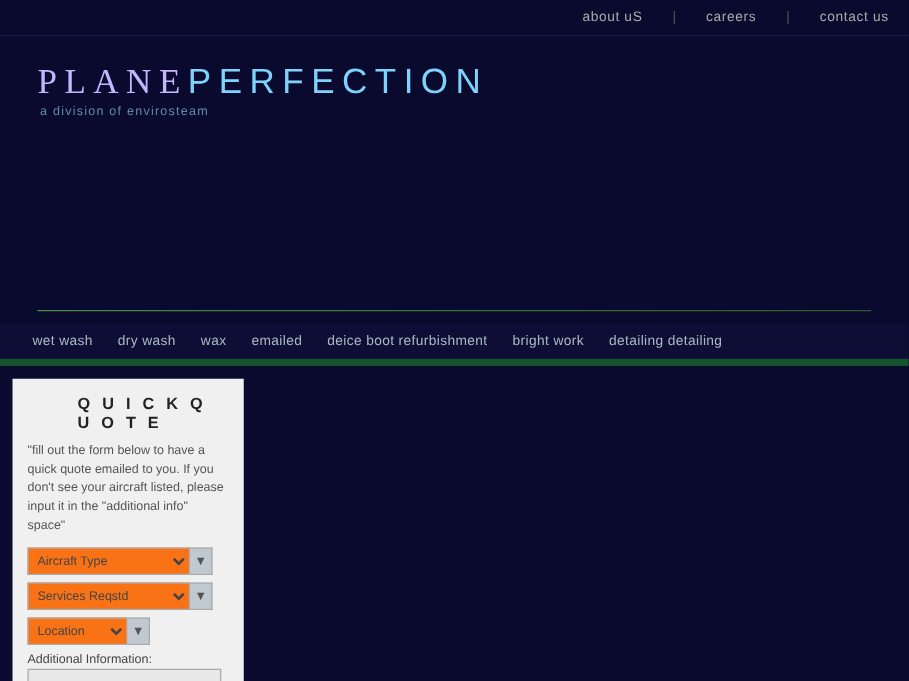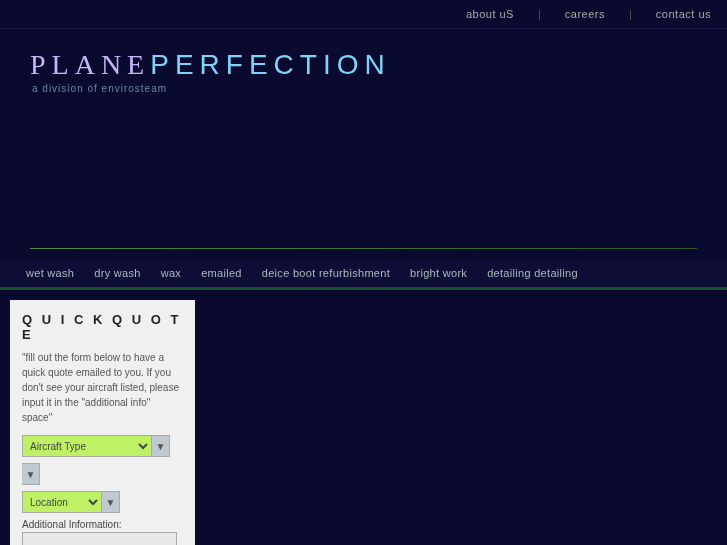--- a/index.html
+++ b/index.html
@@ -78,21 +78,21 @@
       margin-top: auto;
     }
 
     
     #service-nav {
       background-color: #0d0d35;
       display: flex;
       align-items: center;
       padding: 6px 16px;
       gap: 0;
-      border-bottom: 3px solid #14532d;
+      border-bottom: 6px solid #14532d;
     }
     .service-nav-item {
       color: #aabbc0;
       font-size: 11px;
       cursor: pointer;
       padding: 2px 10px;
       white-space: nowrap;
       text-decoration: none;
       letter-spacing: 0.3px;
     }
@@ -114,35 +114,36 @@
       margin: 10px 0 0 10px;
       color: #333;
     }
     #quick-quote-title {
       font-size: 13px;
       letter-spacing: 3px;
       color: #222;
       font-weight: bold;
       margin-bottom: 8px;
       font-family: 'Trebuchet MS', Arial, sans-serif;
+      margin-left: 40px;
     }
     #quick-quote-desc {
       font-size: 10px;
       color: #555;
       line-height: 1.5;
       margin-bottom: 10px;
     }
     .form-row {
       margin-bottom: 6px;
     }
     .form-select {
       width: 130px;
       height: 22px;
       font-size: 10px;
-      background-color: #bef264;
+      background-color: #f97316;
       border: 1px solid #aaa;
       color: #444;
       padding: 1px 3px;
     }
     .form-select-btn {
       display: inline-block;
       width: 18px;
       height: 22px;
       background-color: #c0c8d0;
       border: 1px solid #aaa;
@@ -215,20 +216,23 @@
       <div class="select-row">
         <select class="form-select">
           <option>Aircraft Type</option>
         </select>
         <span class="form-select-btn">▼</span>
       </div>
     </div>
 
     <div class="form-row">
       <div class="select-row">
+        <select class="form-select">
+          <option>Services Reqstd</option>
+        </select>
         <span class="form-select-btn">▼</span>
       </div>
     </div>
 
     <div class="form-row">
       <div class="select-row">
         <select class="form-select" style="width:80px;">
           <option>Location</option>
         </select>
         <span class="form-select-btn">▼</span>

